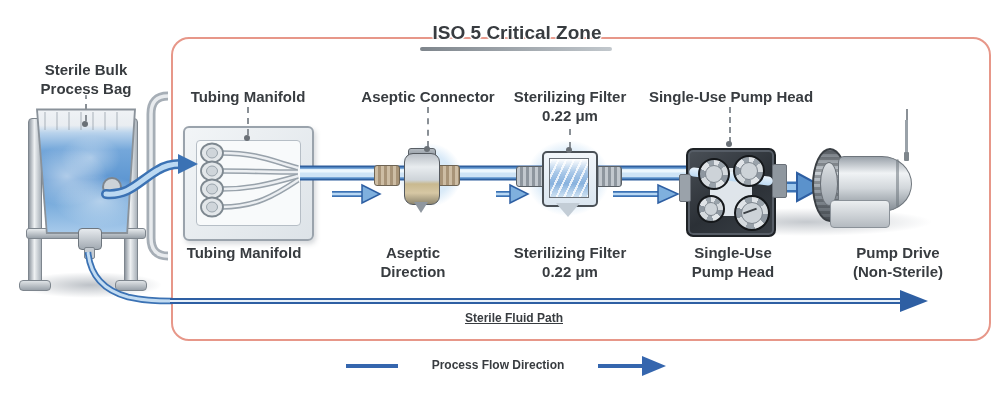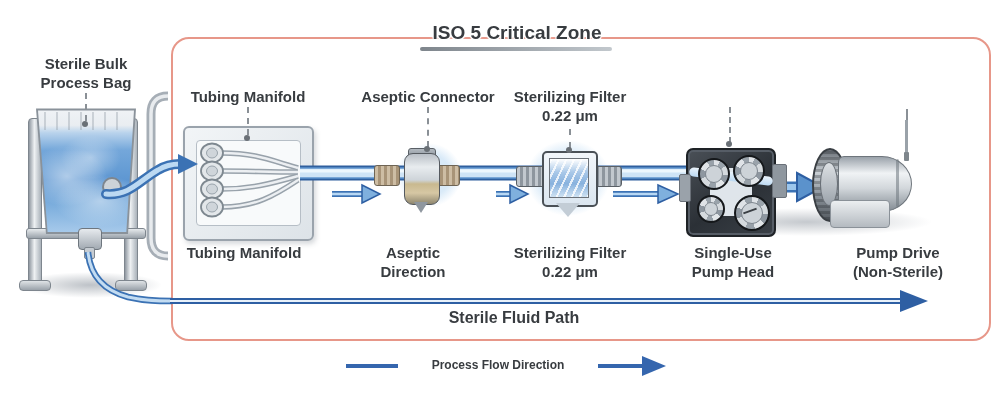--- a/index.html
+++ b/index.html
@@ -2,21 +2,21 @@
 <html><head>
 <meta charset="utf-8">
 <style>
   html,body{margin:0;padding:0;background:#fff;}
   #canvas{position:relative;width:1000px;height:402px;background:#fff;overflow:hidden;
           font-family:"Liberation Sans",sans-serif;}
   .abs{position:absolute;}
   .lbl{position:absolute;font-weight:bold;font-size:15px;line-height:19px;color:#383c40;
        text-align:center;
        text-shadow:-1px -1px 0 #fff,1px -1px 0 #fff,-1px 1px 0 #fff,1px 1px 0 #fff,0 0 4px #fff;}
-  .big{font-size:16px;line-height:22px;}
+  .big{font-size:12px;line-height:22px;text-decoration:underline;}
   
   .zone{left:171px;top:37px;width:816px;height:300px;border:2.5px solid #e69183;
         border-radius:18px;opacity:.95;}
   .zone-title{left:412px;top:21px;width:210px;font-size:19px;line-height:24px;}
   .zone-underline{left:420px;top:47px;width:192px;height:4px;border-radius:2px;
         background:linear-gradient(90deg,#7e858c,#c2c8cd);}
   
   .shadow{border-radius:50%;}
   .sh-bag{left:18px;top:272px;width:144px;height:26px;
         background:radial-gradient(closest-side,rgba(110,120,132,.45),rgba(110,120,132,0));}
@@ -266,30 +266,31 @@
   <div class="abs leader" style="left:247px;top:107px;height:28px;"></div>
   <div class="abs ldot" style="left:244px;top:135px;"></div>
   <div class="abs leader" style="left:427px;top:107px;height:40px;"></div>
   <div class="abs ldot" style="left:424px;top:146px;"></div>
   <div class="abs leader" style="left:569px;top:129px;height:19px;"></div>
   <div class="abs ldot" style="left:566px;top:147px;"></div>
   <div class="abs leader" style="left:729px;top:107px;height:36px;"></div>
   <div class="abs ldot" style="left:726px;top:141px;"></div>
   <div class="abs leader" style="left:906px;top:109px;height:11px;"></div>
 
-  <div class="lbl" style="left:18px;top:54px;width:136px;">
+  <div class="lbl" style="left:18px;top:60px;width:136px;">
     <span>Sterile Bulk</span><br>
     <span>Process Bag</span>
   </div>
   <div class="lbl" style="left:180px;top:87px;width:136px;">Tubing Manifold</div>
   <div class="lbl" style="left:352px;top:87px;width:152px;">Aseptic Connector</div>
   <div class="lbl" style="left:502px;top:87px;width:136px;">
     <span>Sterilizing Filter</span><br>
     <span>0.22 μm</span>
   </div>
+  <div class="lbl" style="left:643px;top:87px;width:176px;">Single-Use Pump Head</div>
 
   <div class="lbl" style="left:176px;top:243px;width:136px;">Tubing Manifold</div>
   <div class="lbl" style="left:345px;top:243px;width:136px;text-align:center;">
     <span>Aseptic</span><br>
     <span>Direction</span>
   </div>
   <div class="lbl" style="left:498px;top:243px;width:144px;">
     <span>Sterilizing Filter</span><br>
     <span>0.22 μm</span>
   </div>

